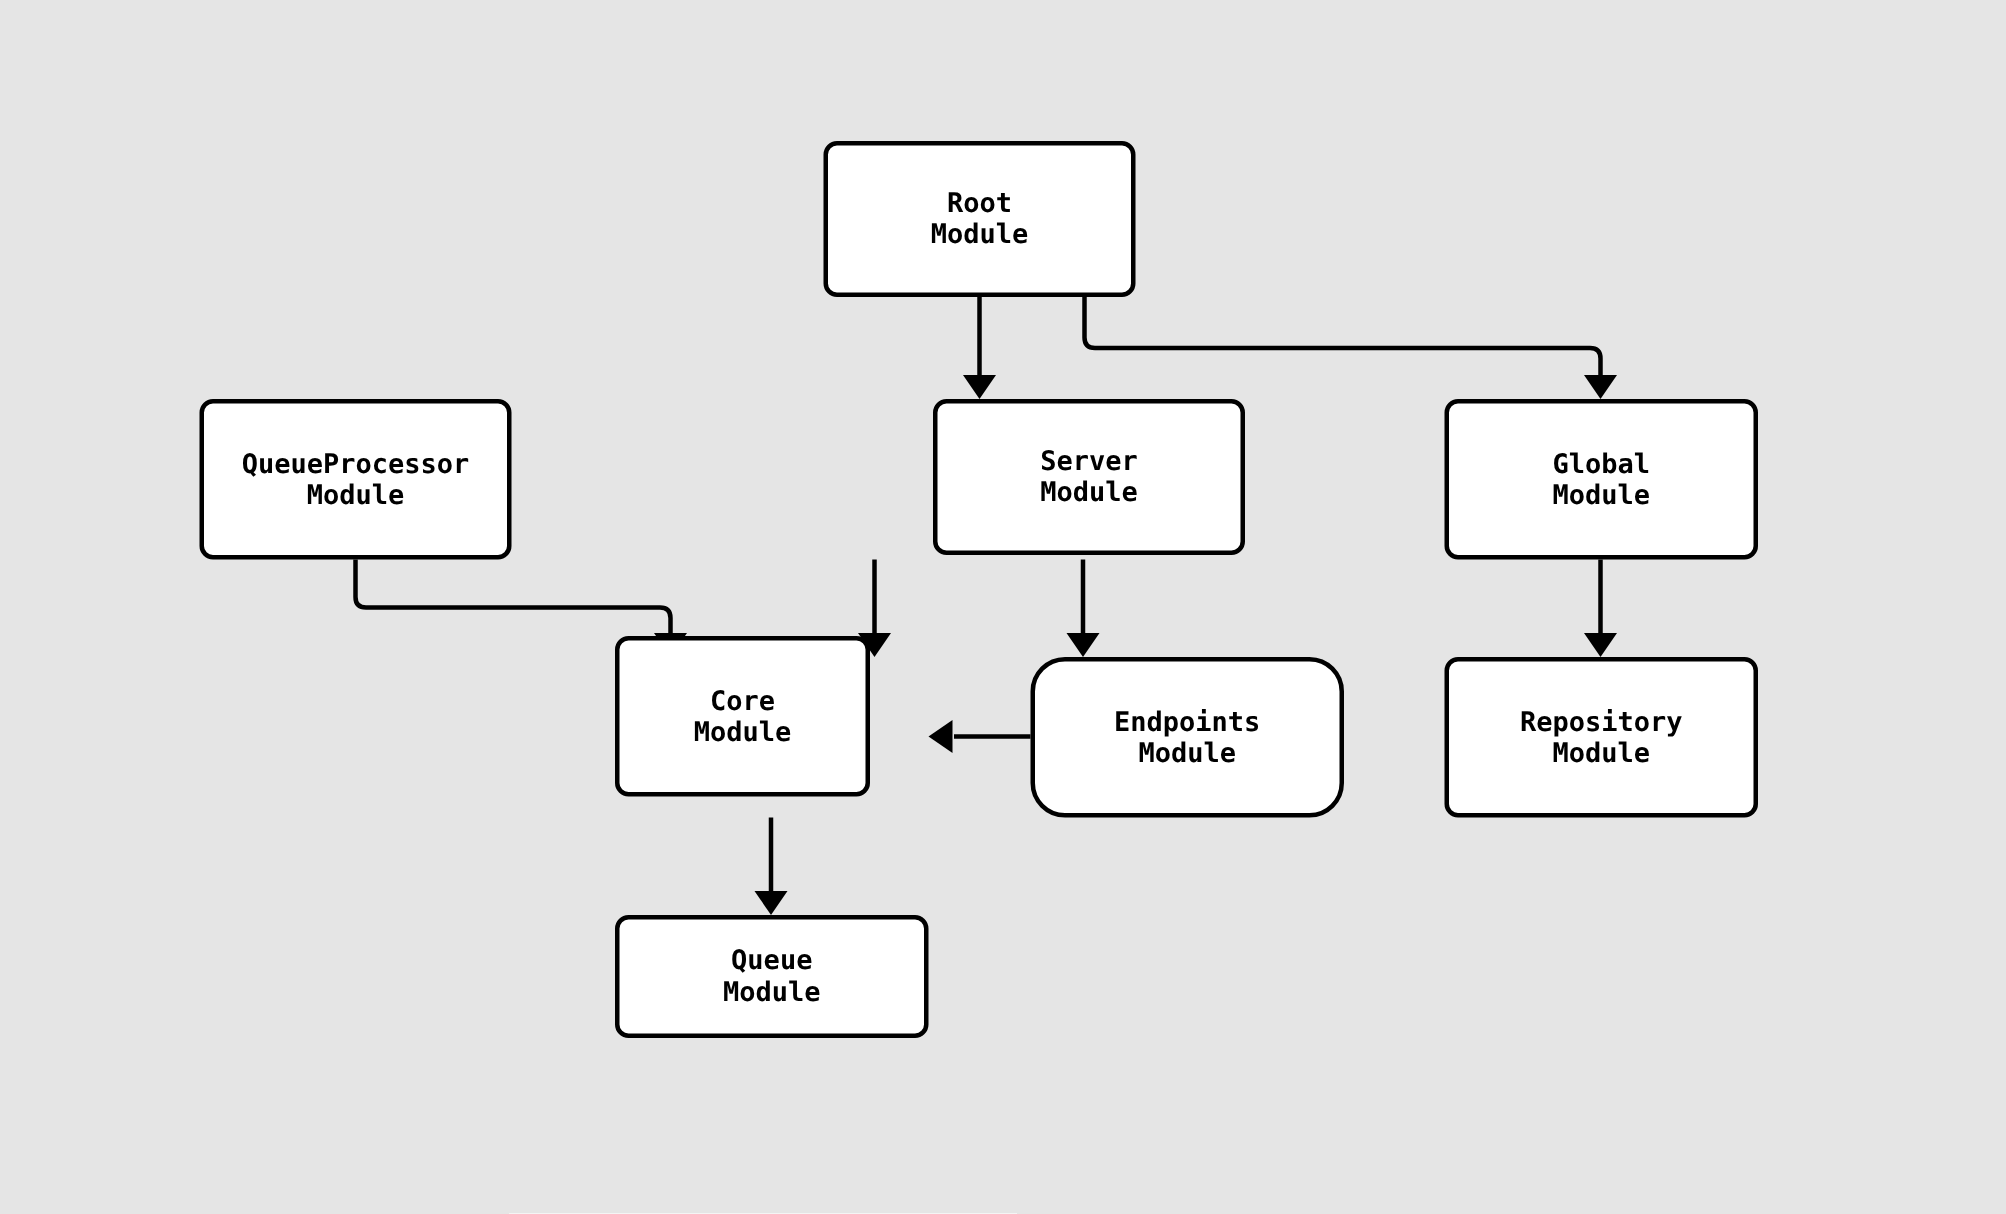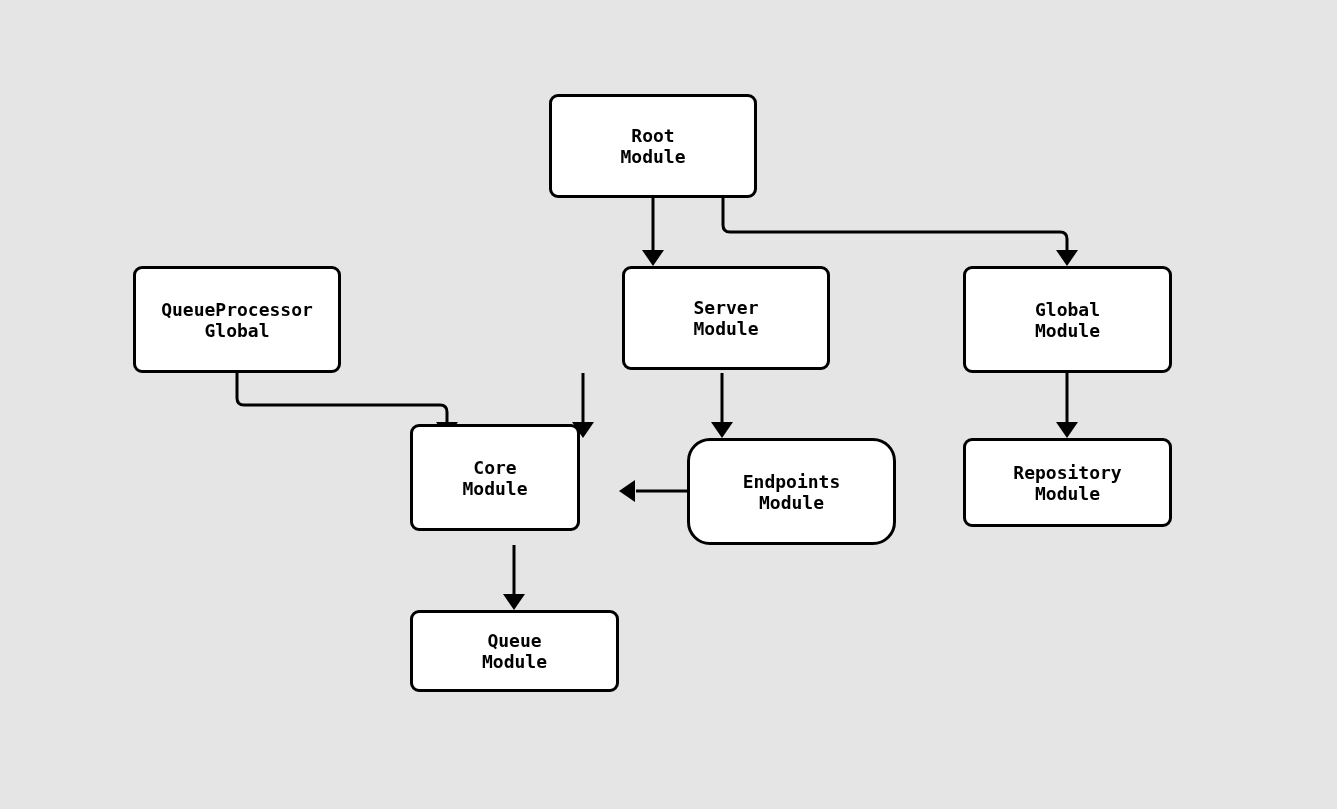--- a/index.html
+++ b/index.html
@@ -51,21 +51,21 @@
     text-align: center;
     white-space: pre;
   }
   
   .n-root        { left: 549px; top:  94px; width: 208px; height: 104px; }
   .n-qproc       { left: 133px; top: 266px; width: 208px; height: 107px; }
   .n-server      { left: 574px; top: 266px; width: 208px; height: 104px; margin-left: 48px; }
   .n-global      { left: 963px; top: 266px; width: 209px; height: 107px; justify-content: center; }
   .n-core        { left: 410px; top: 424px; width: 170px; height: 107px; }
   .n-endpoints   { left: 687px; top: 438px; width: 209px; height: 107px; border-radius: 23px; }
-  .n-repository  { left: 963px; top: 438px; width: 209px; height: 89px; }
+  .n-repository  { left: 963px; top: 438px; width: 209px; height: 107px; }
   .n-queue       { left: 410px; top: 610px; width: 209px; height: 82px; }
 </style>
 </head>
 <body>
 
 <div class="canvas">
 
   <svg class="edges-layer" viewBox="0 0 1337 809" xmlns="http://www.w3.org/2000/svg">
 
     <g>
@@ -109,21 +109,21 @@
     </g>
   </svg>
 
   <div class="node n-root">
     <span class="node-label">Root
 Module</span>
   </div>
 
   <div class="node n-qproc">
     <span class="node-label">QueueProcessor
-Global</span>
+Module</span>
   </div>
 
   <div class="node n-server">
     <span class="node-label">Server
 Module</span>
   </div>
 
   <div class="node n-global">
     <span class="node-label">Global
 Module</span>

